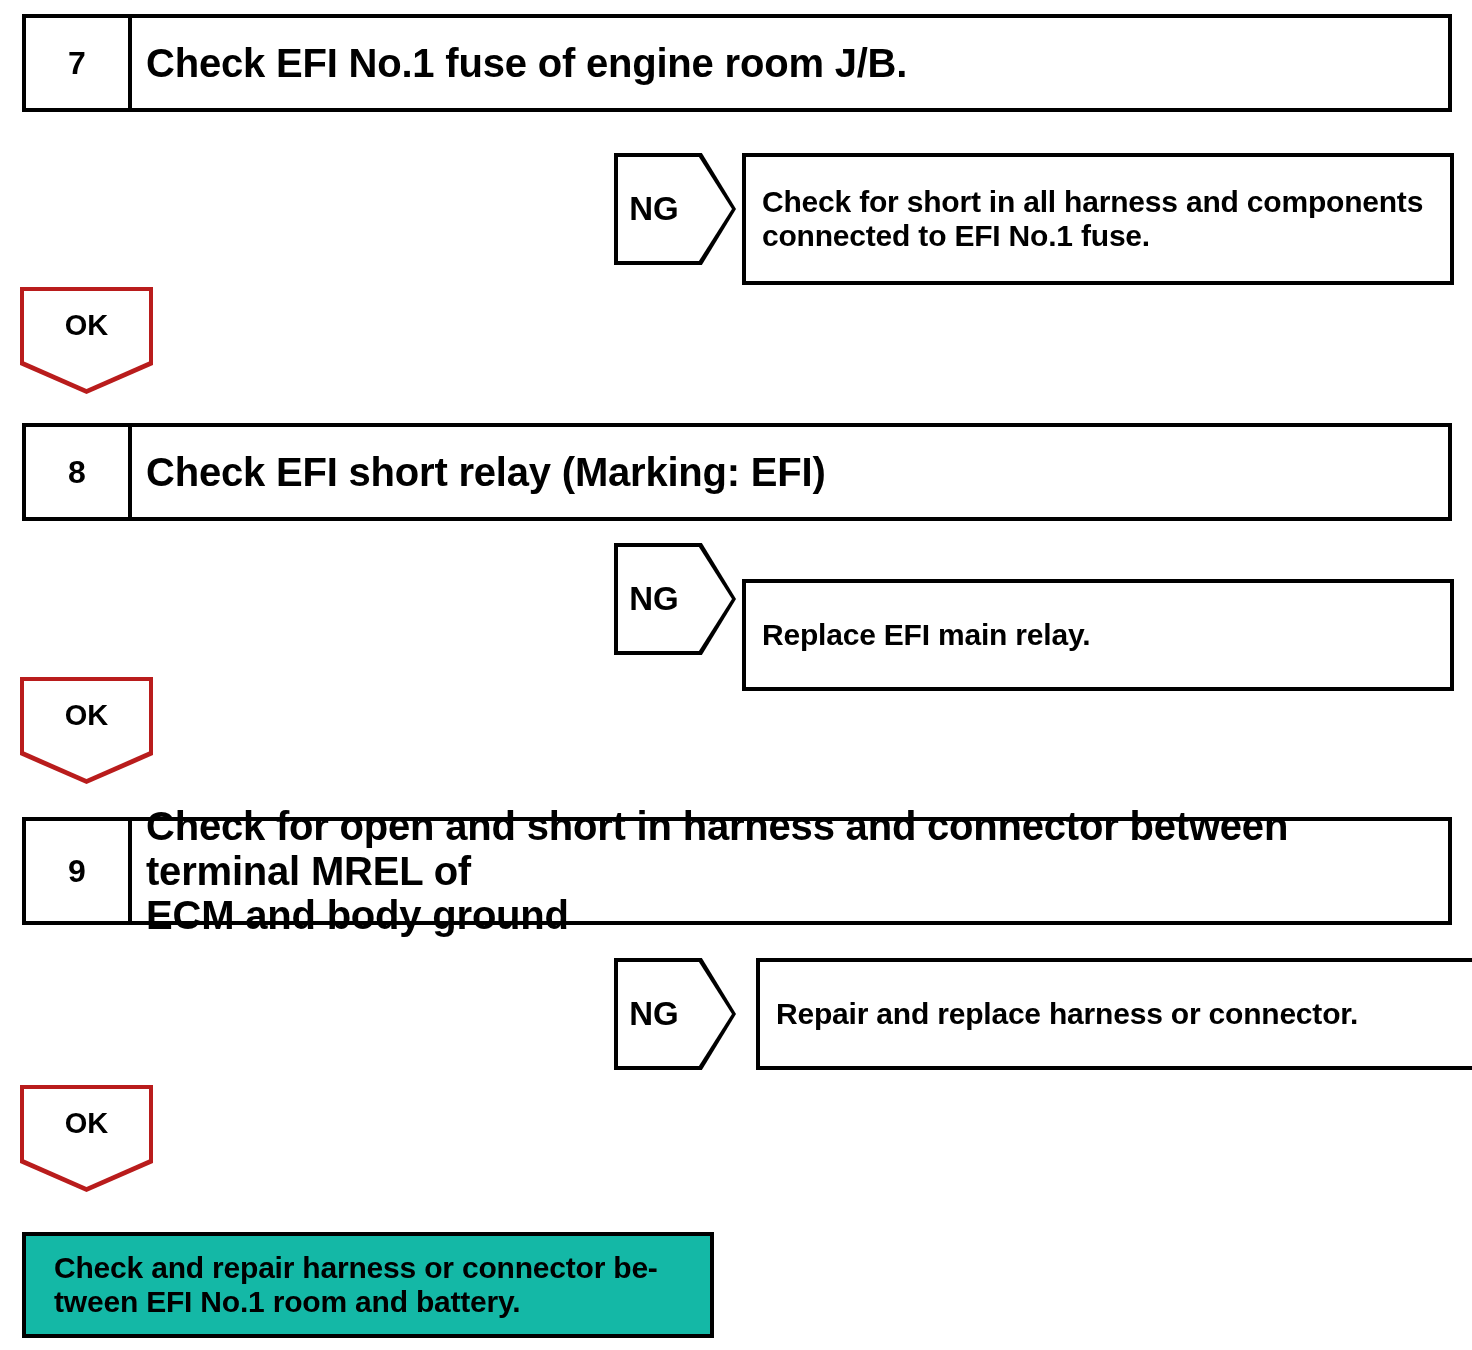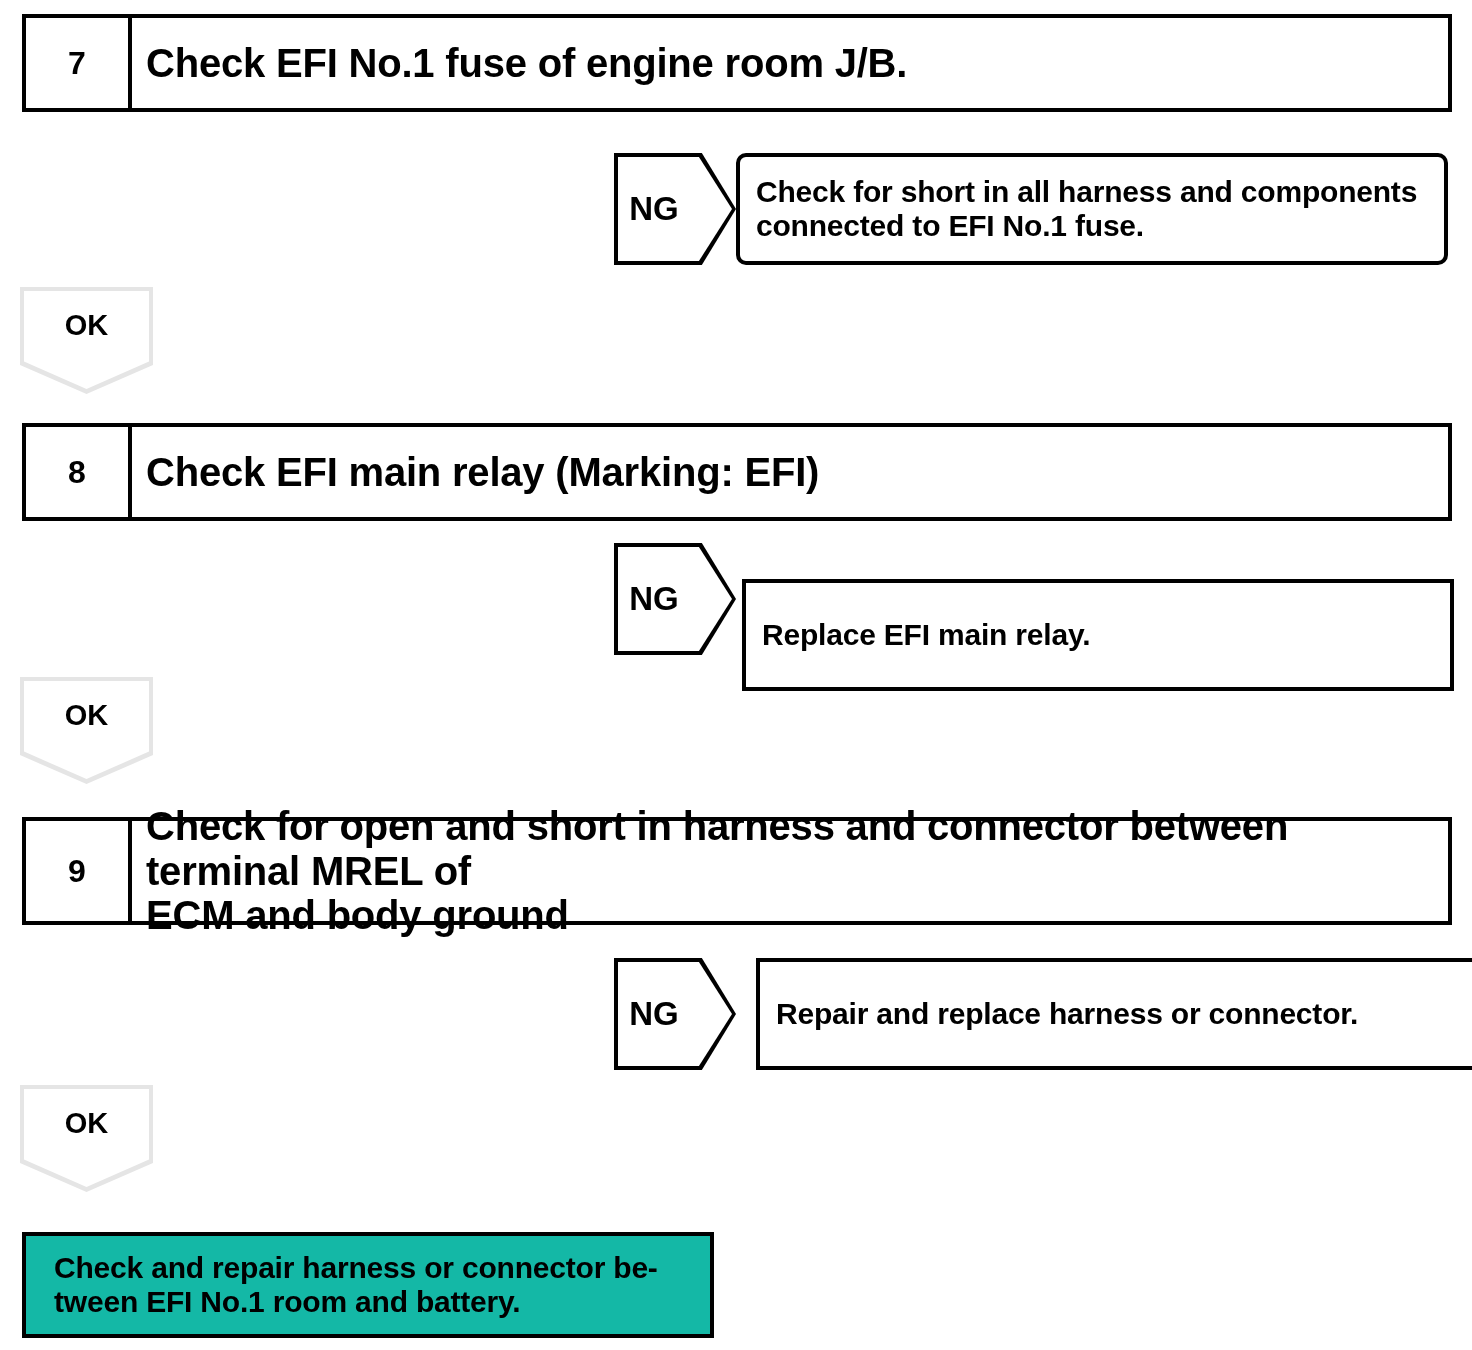--- a/index.html
+++ b/index.html
@@ -107,21 +107,21 @@
     font-weight: bold;
     font-size: 30px;
     line-height: 1.12;
     letter-spacing: -0.2px;
   }
   .ng-text-box .lines span { display: block; }
 
   
   .ok-tag {
     position: absolute;
-    background: #e5e5e5;
+    background: #b91c1c;
     -webkit-clip-path: polygon(0 0, 100% 0, 100% 73%, 50% 100%, 0 73%);
     clip-path: polygon(0 0, 100% 0, 100% 73%, 50% 100%, 0 73%);
   }
   .ok-tag-inner {
     position: absolute;
     left: 4px;
     top: 4px;
     right: 4px;
     bottom: 5px;
     background: #fff;
@@ -171,38 +171,38 @@
         <span>Check EFI No.1 fuse of engine room J/B.</span>
       </div>
     </div>
   </div>
 
   <div class="ng-row" style="left:614px; top:153px; height:112px;">
     <div class="ng-tag" style="height:112px;">
       <div class="ng-tag-inner"></div>
       <div class="ng-label">NG</div>
     </div>
-    <div class="ng-text-box" style="width:712px; height:112px; border-radius:10px;">
+    <div class="ng-text-box" style="width:712px; height:132px; margin-left:6px;">
       <div class="lines">
         <span>Check for short in all harness and components</span>
         <span>connected to EFI No.1 fuse.</span>
       </div>
     </div>
   </div>
 
   <div class="ok-tag" style="left:20px; top:287px; width:133px; height:107px;">
     <div class="ok-tag-inner"></div>
     <div class="ok-label">OK</div>
   </div>
 
   <div class="step-box" style="left:22px; top:423px; width:1430px; height:98px;">
     <div class="step-num">8</div>
     <div class="step-text">
       <div class="lines">
-        <span>Check EFI main relay (Marking: EFI)</span>
+        <span>Check EFI short relay (Marking: EFI)</span>
       </div>
     </div>
   </div>
 
   <div class="ng-row" style="left:614px; top:543px; height:112px;">
     <div class="ng-tag" style="height:112px;">
       <div class="ng-tag-inner"></div>
       <div class="ng-label">NG</div>
     </div>
     <div class="ng-text-box" style="width:712px; height:112px; margin-left:6px;margin-top:36px;">

